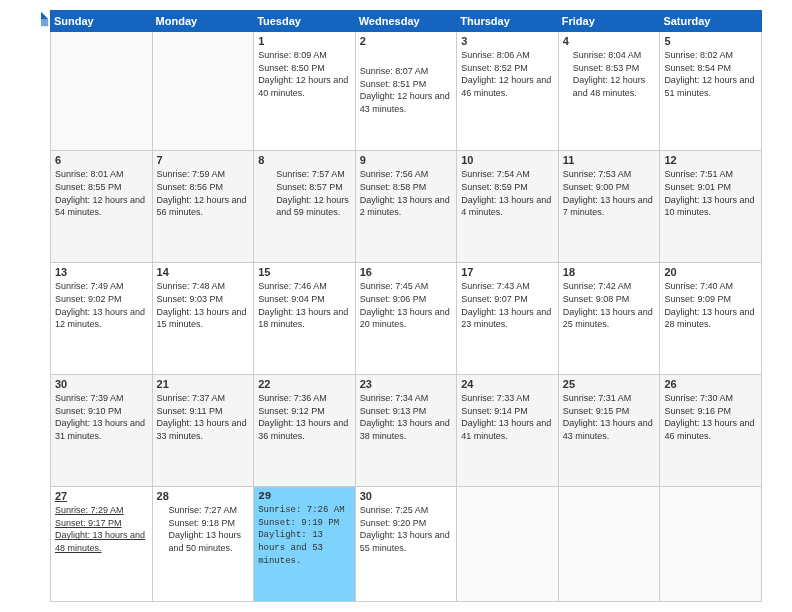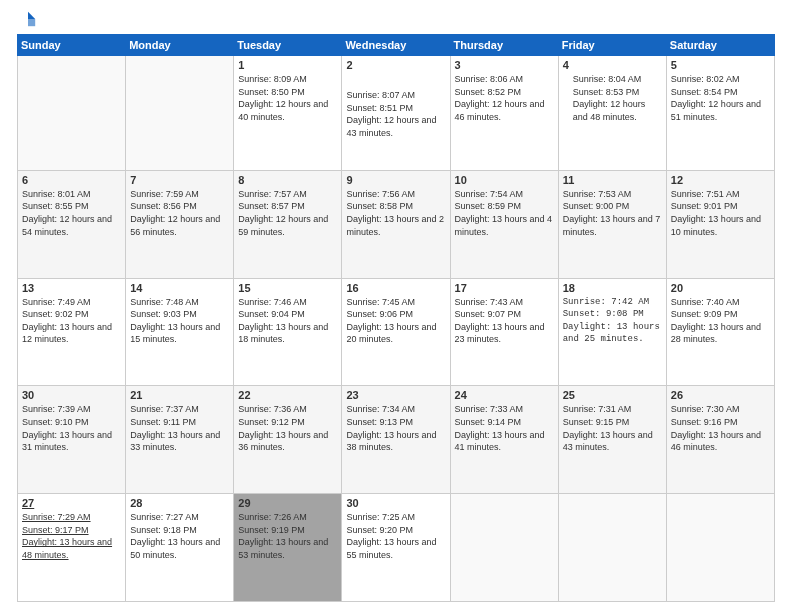--- a/index.html
+++ b/index.html
@@ -6,23 +6,23 @@
     body {
       font-family: Arial, sans-serif;
       background: #fff;
       width: 792px;
       height: 612px;
       overflow: hidden;
     }
     .page {
       width: 792px;
       height: 612px;
-      padding: 10px 17px;
+      padding: 10px 30px;
       display: flex;
-      flex-direction: column;
+      flex-direction: row;
     }
     .header {
       display: flex;
       justify-content: space-between;
       align-items: flex-start;
       margin-bottom: 6px;
     }
     .logo {
       display: flex;
       flex-direction: column;
@@ -176,21 +176,21 @@
 Daylight: 12 hours and 54 minutes.</div>
           </td>
           <td style="background: rgb(245, 245, 245);">
             <span class="day-number">7</span>
             <div class="day-info" style="white-space: pre-line;">Sunrise: 7:59 AM
 Sunset: 8:56 PM
 Daylight: 12 hours and 56 minutes.</div>
           </td>
           <td style="background: rgb(245, 245, 245);">
             <span class="day-number">8</span>
-            <div class="day-info" style="white-space: pre-line;">Sunrise: 7:57 AM
+            <div class="day-info" style="white-space: pre-line; margin-left: 18px;">Sunrise: 7:57 AM
 Sunset: 8:57 PM
 Daylight: 12 hours and 59 minutes.</div>
           </td>
           <td style="background: rgb(245, 245, 245);">
             <span class="day-number">9</span>
             <div class="day-info" style="white-space: pre-line;">Sunrise: 7:56 AM
 Sunset: 8:58 PM
 Daylight: 13 hours and 2 minutes.</div>
           </td>
           <td style="background: rgb(245, 245, 245);">
@@ -238,21 +238,21 @@
 Daylight: 13 hours and 20 minutes.</div>
           </td>
           <td style="background: rgb(255, 255, 255);">
             <span class="day-number">17</span>
             <div class="day-info" style="white-space: pre-line;">Sunrise: 7:43 AM
 Sunset: 9:07 PM
 Daylight: 13 hours and 23 minutes.</div>
           </td>
           <td style="background: rgb(255, 255, 255);">
             <span class="day-number">18</span>
-            <div class="day-info" style="white-space: pre-line; font-family: Liberation Mono, monospace;">Sunrise: 7:42 AM
+            <div class="day-info" style="white-space: pre-line;">Sunrise: 7:42 AM
 Sunset: 9:08 PM
 Daylight: 13 hours and 25 minutes.</div>
           </td>
           <td style="background: rgb(255, 255, 255);">
             <span class="day-number">20</span>
             <div class="day-info" style="white-space: pre-line;">Sunrise: 7:40 AM
 Sunset: 9:09 PM
 Daylight: 13 hours and 28 minutes.</div>
           </td>
         </tr>
@@ -302,25 +302,25 @@
         </tr>
         <tr>
           <td style="background: rgb(255, 255, 255); text-decoration: underline;">
             <span class="day-number">27</span>
             <div class="day-info" style="white-space: pre-line;">Sunrise: 7:29 AM
 Sunset: 9:17 PM
 Daylight: 13 hours and 48 minutes.</div>
           </td>
           <td style="background: rgb(255, 255, 255);">
             <span class="day-number">28</span>
-            <div class="day-info" style="white-space: pre-line;">Sunrise: 7:27 AM
+            <div class="day-info" style="white-space: pre-line; margin-left: 12px;">Sunrise: 7:27 AM
 Sunset: 9:18 PM
 Daylight: 13 hours and 50 minutes.</div>
           </td>
-          <td style="background: #a3a3a3;">
+          <td style="background: #7dd3fc; font-family: Liberation Mono, monospace;">
             <span class="day-number">29</span>
             <div class="day-info" style="white-space: pre-line;">Sunrise: 7:26 AM
 Sunset: 9:19 PM
 Daylight: 13 hours and 53 minutes.</div>
           </td>
           <td style="background: rgb(255, 255, 255); margin-left: 32px;">
             <span class="day-number">30</span>
             <div class="day-info" style="white-space: pre-line;">Sunrise: 7:25 AM
 Sunset: 9:20 PM
 Daylight: 13 hours and 55 minutes.</div>

